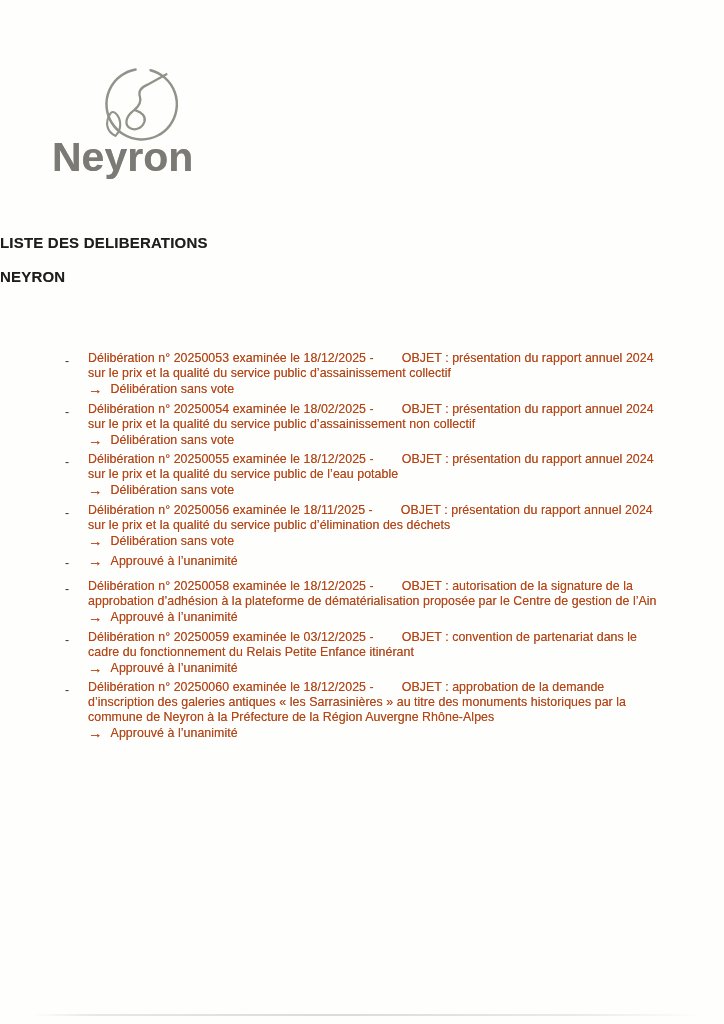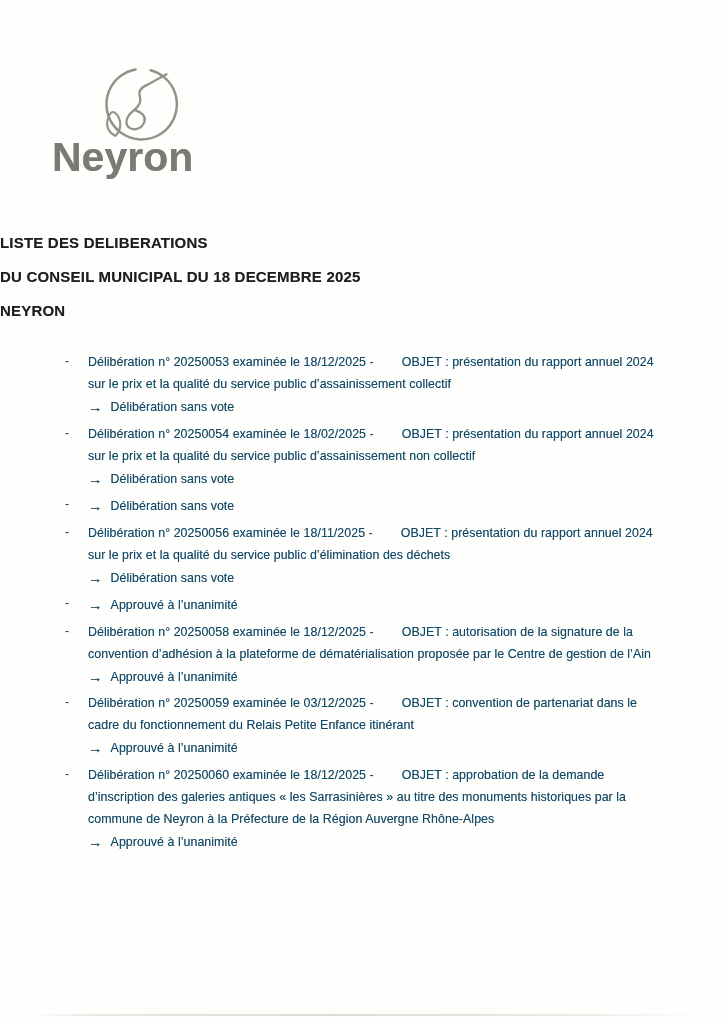--- a/index.html
+++ b/index.html
@@ -70,23 +70,23 @@
   .bullet {
     width: 23px;
     flex: 0 0 23px;
     font-size: 12.4px;
     line-height: 21.5px;
     color: #34332f;
   }
   .content {
     flex: 1;
     font-size: 12.4px;
-    line-height: 22px;
+    line-height: 15px;
     letter-spacing: 0.05px;
-    color: #0c4a6e;
+    color: #c2410c;
     text-shadow: 0 0 0.45px rgba(55,55,50,0.5);
   }
   .content p { margin: 0; }
   .tab-gap {
     display: inline-block;
     width: 28px;
   }
   .decision .arrow {
     display: inline-block;
     margin-right: 8px;
@@ -124,21 +124,20 @@
 
       <path d="M 58 25 C 51 28 48 33 50 39 C 52 45 48 50 43 54 C 35 60 32 68 37 73 C 43 78 52 75 55 67 C 57 61 52 56 45 54" stroke="#92918a" stroke-width="2.6" stroke-linecap="round"></path>
 
       <path d="M 16 58 C 10 68 12 78 22 83 C 29 76 29 66 24 59 C 21 55 18 55 16 58 Z" stroke="#92918a" stroke-width="2.4" stroke-linejoin="round"></path>
     </svg>
     <div class="wordmark">Neyron</div>
   </div>
 
   <div class="titles">
     <div class="title-line">LISTE DES DELIBERATIONS</div>
-    <div class="title-line">DU CONSEIL MUNICIPAL DU 18 DECEMBRE 2025</div>
     <div class="title-line">NEYRON</div>
   </div>
 
   <div class="list">
       <div class="item">
     <div class="bullet">-</div>
     <div class="content">
       <p class="body-text"><span>Délibération n° 20250053 examinée le 18/12/2025 -</span><span class="tab-gap"></span><span>OBJET : présentation du rapport annuel 2024 sur le prix et la qualité du service public d’assainissement collectif</span></p>
       <p class="decision"><span class="arrow">→</span><span>Délibération sans vote</span></p>
     </div>
@@ -146,40 +145,41 @@
       <div class="item">
     <div class="bullet">-</div>
     <div class="content">
       <p class="body-text"><span>Délibération n° 20250054 examinée le 18/02/2025 -</span><span class="tab-gap"></span><span>OBJET : présentation du rapport annuel 2024 sur le prix et la qualité du service public d’assainissement non collectif</span></p>
       <p class="decision"><span class="arrow">→</span><span>Délibération sans vote</span></p>
     </div>
   </div>
       <div class="item">
     <div class="bullet">-</div>
     <div class="content">
+      <p class="body-text"><span>Délibération n° 20250055 examinée le 18/12/2025 -</span><span class="tab-gap"></span><span>OBJET : présentation du rapport annuel 2024 sur le prix et la qualité du service public de l’eau potable</span></p>
       <p class="decision"><span class="arrow">→</span><span>Délibération sans vote</span></p>
     </div>
   </div>
       <div class="item">
     <div class="bullet">-</div>
     <div class="content">
       <p class="body-text"><span>Délibération n° 20250056 examinée le 18/11/2025 -</span><span class="tab-gap"></span><span>OBJET : présentation du rapport annuel 2024 sur le prix et la qualité du service public d’élimination des déchets</span></p>
       <p class="decision"><span class="arrow">→</span><span>Délibération sans vote</span></p>
     </div>
   </div>
       <div class="item">
     <div class="bullet">-</div>
     <div class="content">
       <p class="decision"><span class="arrow">→</span><span>Approuvé à l’unanimité</span></p>
     </div>
   </div>
       <div class="item">
     <div class="bullet">-</div>
     <div class="content">
-      <p class="body-text"><span>Délibération n° 20250058 examinée le 18/12/2025 -</span><span class="tab-gap"></span><span>OBJET : autorisation de la signature de la convention d’adhésion à la plateforme de dématérialisation proposée par le Centre de gestion de l’Ain</span></p>
+      <p class="body-text"><span>Délibération n° 20250058 examinée le 18/12/2025 -</span><span class="tab-gap"></span><span>OBJET : autorisation de la signature de la approbation d’adhésion à la plateforme de dématérialisation proposée par le Centre de gestion de l’Ain</span></p>
       <p class="decision"><span class="arrow">→</span><span>Approuvé à l’unanimité</span></p>
     </div>
   </div>
       <div class="item">
     <div class="bullet">-</div>
     <div class="content">
       <p class="body-text"><span>Délibération n° 20250059 examinée le 03/12/2025 -</span><span class="tab-gap"></span><span>OBJET : convention de partenariat dans le cadre du fonctionnement du Relais Petite Enfance itinérant</span></p>
       <p class="decision"><span class="arrow">→</span><span>Approuvé à l’unanimité</span></p>
     </div>
   </div>

